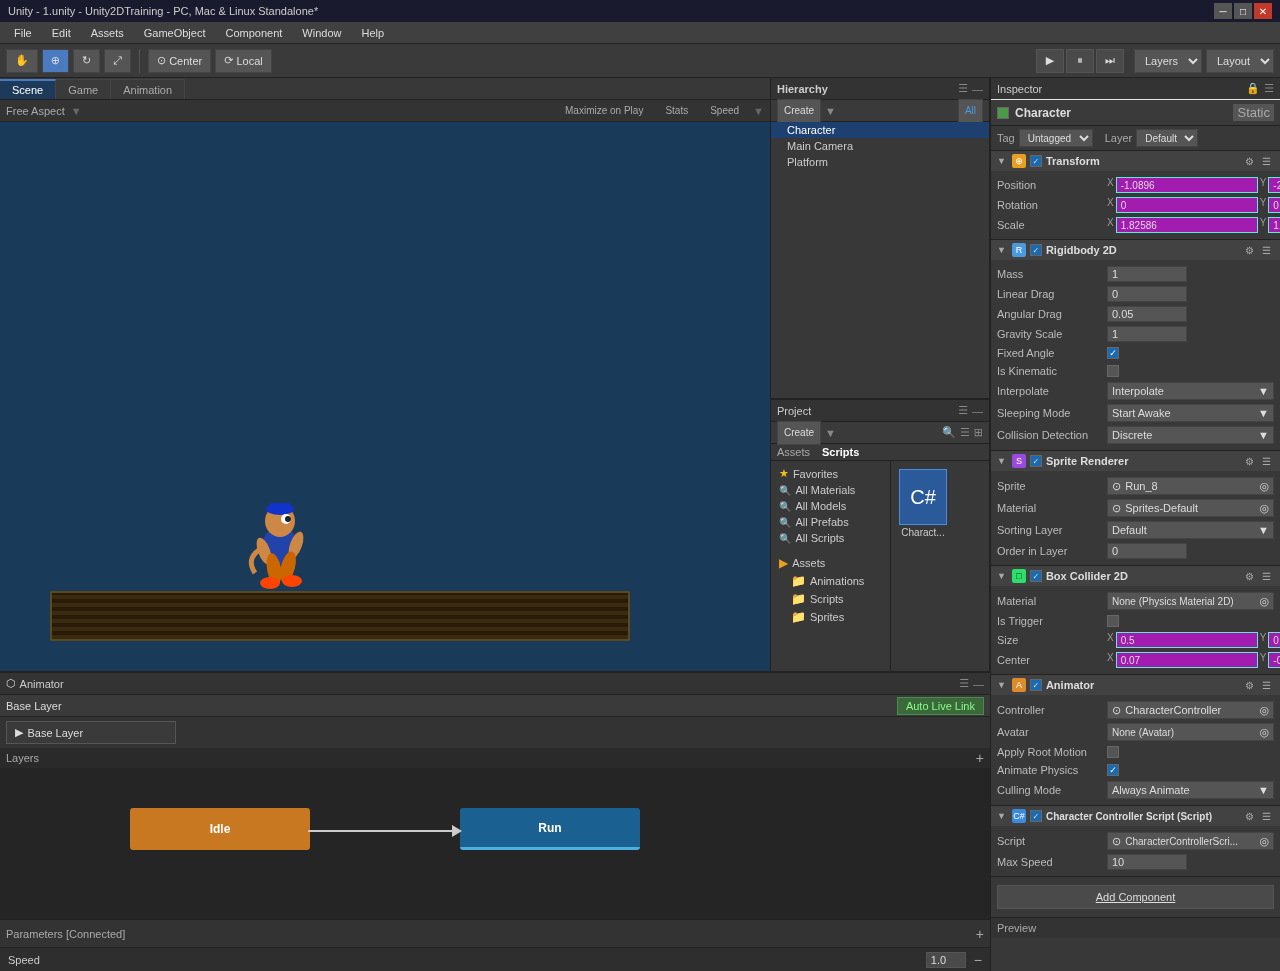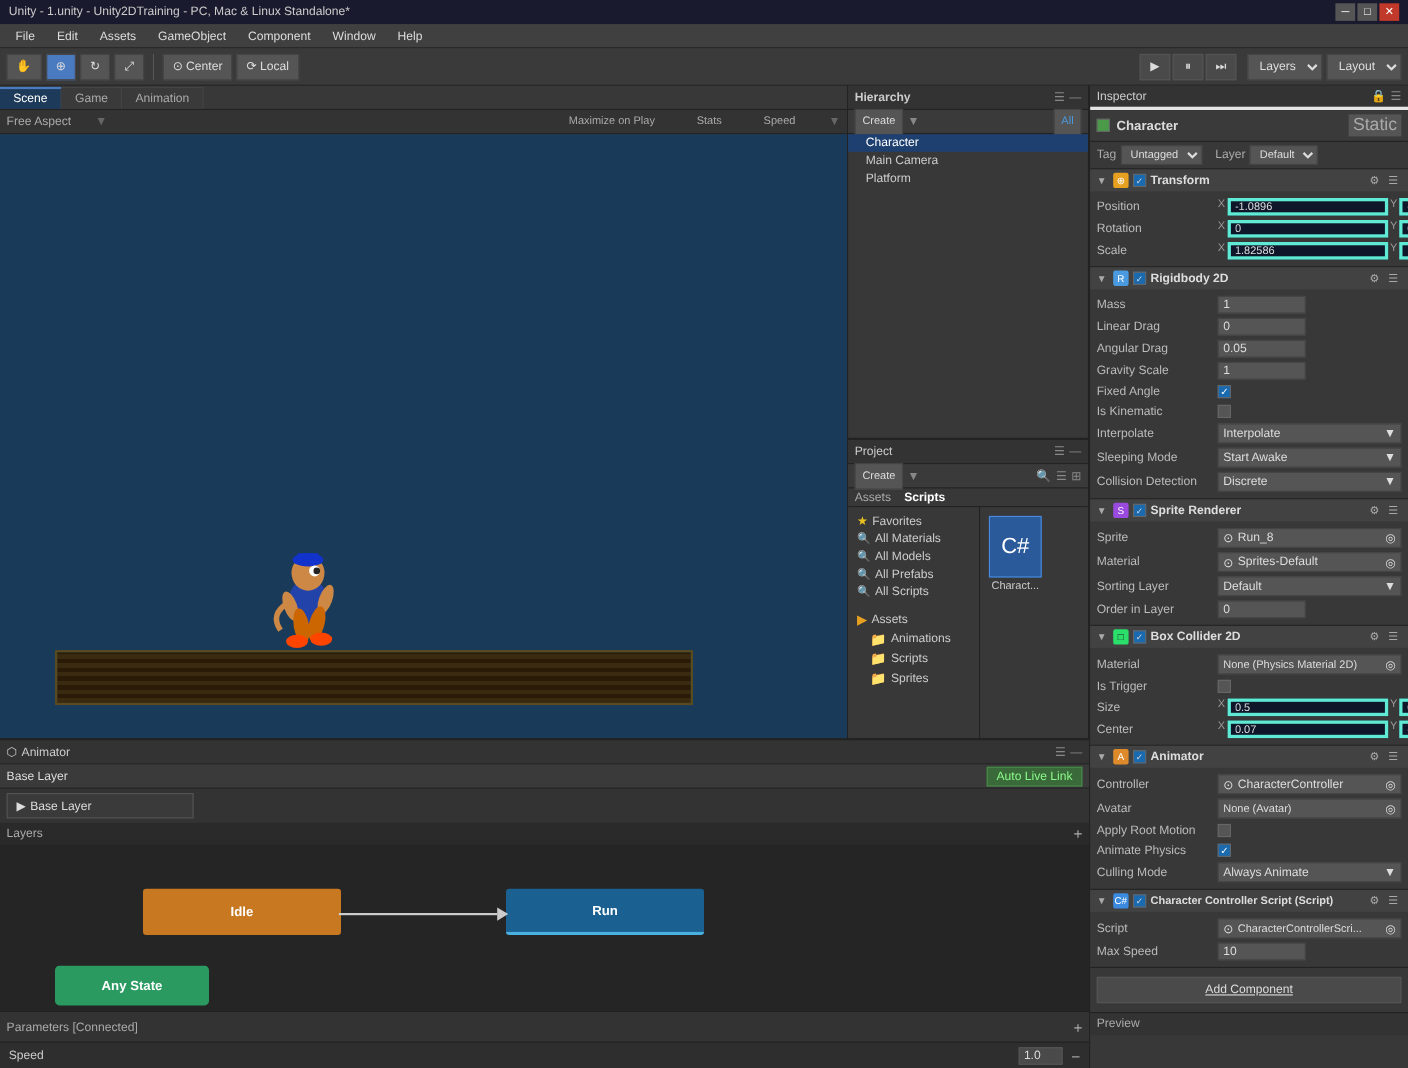--- a/index.html
+++ b/index.html
@@ -29,21 +29,21 @@
     .layout-select { background: #555; border: 1px solid #444; color: #ddd; padding: 2px 6px; font-size: 11px; height: 24px; }
 
     
     #main { display: flex; height: calc(971px - 22px - 22px - 34px); }
 
     
     #viewport-area { flex: 1; display: flex; flex-direction: column; min-height: 0; }
     .tab-bar { background: #383838; display: flex; align-items: flex-end; height: 22px; border-bottom: 1px solid #222; }
     .tab { padding: 2px 12px; font-size: 11px; cursor: pointer; color: #aaa; background: #3a3a3a; border-top: 1px solid #444; border-right: 1px solid #444; height: 20px; display: flex; align-items: center; }
     .tab.active { background: #1e3a5a; color: #fff; border-top: 2px solid #4a7abf; }
-    .tab-toolbar { background: #333; height: 22px; display: flex; align-items: center; padding: 0 6px; gap: 22px; font-size: 11px; color: #aaa; border-bottom: 1px solid #222; }
+    .tab-toolbar { background: #333; height: 22px; display: flex; align-items: center; padding: 0 6px; gap: 6px; font-size: 11px; color: #aaa; border-bottom: 1px solid #222; }
     .viewport-canvas { flex: 1; background: #1a3a5a; position: relative; overflow: hidden; }
 
     
     #hierarchy { width: 220px; background: #383838; display: flex; flex-direction: column; border-left: 1px solid #222; border-right: 1px solid #222; justify-content: space-between; }
     .panel-header { background: #333; height: 22px; display: flex; align-items: center; padding: 0 6px; font-size: 11px; color: #ccc; border-bottom: 1px solid #222; }
     .panel-header .panel-title { font-weight: bold; font-size: 11px; }
     .panel-toolbar { background: #3a3a3a; height: 22px; display: flex; align-items: center; padding: 0 6px; gap: 4px; border-bottom: 1px solid #222; font-size: 11px; }
     .hierarchy-item { padding: 2px 16px; cursor: pointer; font-size: 11px; color: #ccc; }
     .hierarchy-item.selected { background: #1e4070; color: #fff; }
 
@@ -79,45 +79,45 @@
     .state-any { background: #2a9a60; width: 140px; height: 36px; left: 50px; top: 110px; border-radius: 4px; }
     .transition-arrow { position: absolute; top: 57px; left: 308px; width: 154px; height: 12px; display: flex; align-items: center; }
     .arrow-line { flex: 1; height: 2px; background: #ccc; }
     .arrow-head { width: 0; height: 0; border-top: 6px solid transparent; border-bottom: 6px solid transparent; border-left: 10px solid #ccc; }
     .animator-params { background: #333; height: 28px; display: flex; align-items: center; padding: 0 6px; font-size: 11px; color: #aaa; border-top: 1px solid #222; justify-content: space-between; }
     .param-row { background: #2e2e2e; height: 24px; display: flex; align-items: center; padding: 0 8px; font-size: 11px; color: #ccc; gap: 8px; border-top: 1px solid #222; }
     .param-input { background: #4a4a4a; border: 1px solid #555; color: #ddd; width: 40px; padding: 1px 4px; font-size: 11px; }
 
     
     #inspector { width: 290px; background: #383838; display: flex; flex-direction: column; border-left: 1px solid #222; overflow-y: auto; overflow-x: hidden; }
-    .inspector-header { background: #333; height: 22px; display: flex; align-items: center; padding: 0 6px; font-size: 11px; color: #ccc; border-bottom: 3px solid #e5e5e5; position: sticky; top: 0; z-index: 10; }
+    .inspector-header { background: #333; height: 22px; display: flex; align-items: center; padding: 0 6px; font-size: 11px; color: #ccc; border-bottom: 1px solid #e5e5e5; position: sticky; top: 0; z-index: 10; }
     .obj-header { background: #3a3a3a; padding: 4px 6px; display: flex; align-items: center; gap: 6px; border-bottom: 1px solid #222; }
     .obj-checkbox { width: 12px; height: 12px; background: #4a9a4a; border: 1px solid #666; }
     .tag-layer-row { display: flex; align-items: center; gap: 4px; padding: 3px 6px; border-bottom: 1px solid #222; font-size: 11px; }
     .tag-select { background: #555; border: 1px solid #444; color: #ddd; padding: 1px 4px; font-size: 10px; height: 18px; }
     .component-section { border-bottom: 1px solid #222; }
     .component-header { background: #424242; padding: 3px 6px; display: flex; align-items: center; gap: 4px; cursor: pointer; }
     .comp-name { font-size: 11px; color: #ddd; font-weight: bold; flex: 1; }
     .comp-btns { display: flex; gap: 2px; }
     .comp-btn { font-size: 10px; color: #aaa; cursor: pointer; padding: 1px 3px; }
     .comp-body { padding: 4px 6px; }
     .prop-row { display: flex; align-items: center; padding: 2px 0; min-height: 18px; }
     .prop-label { width: 110px; color: #bbb; font-size: 11px; flex-shrink: 0; }
     .prop-input { background: #555; border: 1px solid #444; color: #ddd; padding: 1px 4px; font-size: 11px; height: 16px; width: 100%; }
     .prop-xyz { display: flex; gap: 2px; }
-    .xyz-input { background: #0f172a; border: 3px solid #5eead4; color: #ddd; padding: 1px 4px; font-size: 10px; height: 16px; flex: 1; }
+    .xyz-input { background: #a21caf; border: 1px solid #5eead4; color: #ddd; padding: 1px 4px; font-size: 10px; height: 16px; flex: 1; }
     .xyz-label { color: #999; font-size: 10px; }
     .color-swatch { height: 14px; background: #fff; flex: 1; border: 1px solid #666; cursor: pointer; }
     .dropdown-val { background: #555; border: 1px solid #444; color: #ddd; padding: 1px 4px; font-size: 11px; height: 18px; display: flex; align-items: center; justify-content: space-between; cursor: pointer; flex: 1; }
     .checkbox-field { width: 12px; height: 12px; background: #555; border: 1px solid #666; display: flex; align-items: center; justify-content: center; }
     .checkbox-checked { background: #1a6ab0; }
     .checkbox-checked::after { content: '✓'; color: #fff; font-size: 9px; }
     .add-component-btn { margin: 8px 6px; background: #4a4a4a; border: 1px solid #555; color: #ddd; padding: 5px; text-align: center; cursor: pointer; font-size: 11px; text-decoration: underline; }
     .preview-section { background: #333; padding: 4px 6px; font-size: 11px; color: #aaa; border-top: 1px solid #222; }
-    .static-badge { background: #555; color: #aaa; font-size: 16px; padding: 1px 4px; margin-left: auto; text-align: right; }
+    .static-badge { background: #555; color: #aaa; font-size: 13px; padding: 1px 4px; margin-left: auto; text-align: right; }
     .fold-arrow { color: #aaa; font-size: 9px; margin-right: 2px; }
     .live-link-btn { background: #3a6a3a; border: 1px solid #4a8a4a; color: #8afa8a; padding: 2px 8px; font-size: 11px; cursor: pointer; margin-left: auto; }
     .plus-btn { background: none; border: none; color: #aaa; font-size: 14px; cursor: pointer; }
     .minus-btn { background: none; border: none; color: #aaa; font-size: 14px; cursor: pointer; }
 
     .ground-platform { position: absolute; bottom: 30px; left: 50px; width: 580px; height: 50px; background: repeating-linear-gradient(0deg, #3a2a10 0px, #3a2a10 4px, #2a1a08 4px, #2a1a08 8px); border: 2px solid #5a4a20; }
     .character-sprite { position: absolute; bottom: 78px; left: 240px; width: 80px; height: 100px; }
 
     
     ::-webkit-scrollbar { width: 8px; height: 8px; }
@@ -358,23 +358,20 @@
             <span>Idle</span>
           </div>
           <div class="state-node state-run">
             <span>Run</span>
           </div>
 
           <div class="transition-arrow">
             <div class="arrow-line"></div>
             <div class="arrow-head"></div>
           </div>
-          <div class="state-node state-any">
-            <span>Any State</span>
-          </div>
         </div>
       </div>
       <div class="animator-params">
         <span>Parameters [Connected]</span>
         <button class="plus-btn">+</button>
       </div>
       <div class="param-row">
         <span>Speed</span>
         <input class="param-input" value="1.0" style="margin-left: auto;">
         <button class="minus-btn">−</button>

